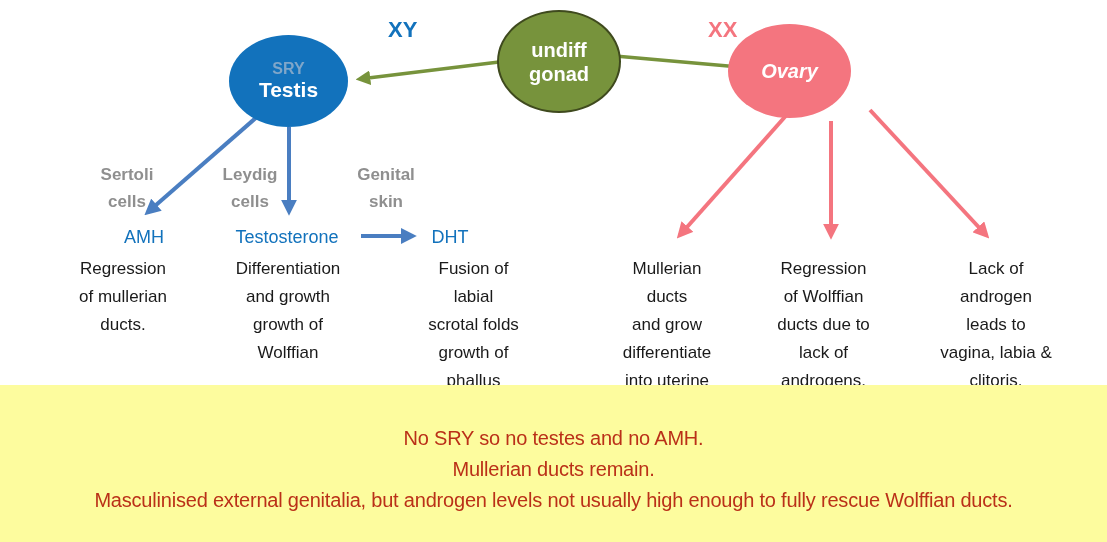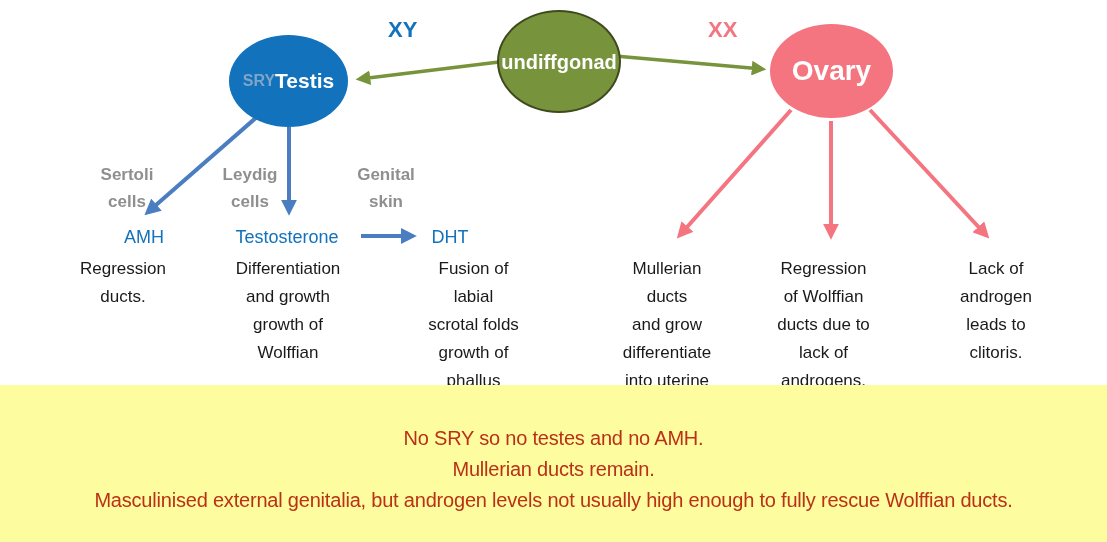--- a/index.html
+++ b/index.html
@@ -2,30 +2,30 @@
 <html style="--male: #1272BC; --male-arrow: #4A7EC1; --female: #F4757F; --gonad: #77933C; --gonad-border: #3F4A1E; --sry: #7FA6C9; --gray-label: #8F8F8F; --text: #1A1A1A; --banner-bg: #FDFC9E; --banner-text: #BA3018;"><head>
 <meta charset="utf-8">
 <style>
   html,body{margin:0;padding:0;background:#fff;}
   #canvas{
     position:relative;width:1107px;height:542px;background:#fff;overflow:hidden;
     font-family:"Liberation Sans",sans-serif;
   }
   #arrows{position:absolute;left:0;top:0;z-index:1;}
   .ellipse{
-    position:absolute;border-radius:50%;display:flex;flex-direction:row;
+    position:absolute;border-radius:50%;display:flex;flex-direction:column;
     align-items:center;justify-content:center;text-align:center;z-index:2;
     font-weight:bold;color:#fff;
   }
   .gonad{left:497px;top:10px;width:120px;height:99px;background:var(--gonad);
     border:2px solid var(--gonad-border);font-size:20px;line-height:24px;}
   .testis{left:229px;top:35px;width:119px;height:92px;background:var(--male);}
   .testis .gene{font-size:16px;line-height:18px;color:var(--sry);font-weight:bold;}
   .testis .name{font-size:21px;line-height:24px;font-weight:bold;}
-  .ovary{left:770px;top:24px;width:123px;height:94px;background:var(--female);font-size:28px;}
+  .ovary{left:728px;top:24px;width:123px;height:94px;background:var(--female);font-size:20px;font-style:italic;}
   .chrom{position:absolute;z-index:2;font-weight:bold;font-size:22px;text-align:right;}
   .xy{left:388px;top:17px;color:var(--male);}
   .xx{left:708px;top:17px;color:var(--female);}
   .tissue{
     position:absolute;z-index:2;width:84px;text-align:center;
     color:var(--gray-label);font-weight:bold;font-size:17px;line-height:27px;top:161px;
   }
   .tissue.sertoli{left:85px;}
   .tissue.leydig{left:208px;}
   .tissue.genital{left:344px;}
@@ -109,20 +109,21 @@
       <div>Genital</div>
       <div>skin</div>
     </div>
 
   <div class="hormone amh">AMH</div>
   <div class="hormone testosterone">Testosterone</div>
   <div class="hormone dht">DHT</div>
 
   <div class="outcome m1">
       <div>Regression</div>
+      <div>of mullerian</div>
       <div>ducts.</div>
     </div>
   <div class="outcome m2">
       <div>Differentiation</div>
       <div>and growth</div>
       <div>growth of</div>
       <div>Wolffian</div>
     </div>
   <div class="outcome m3">
       <div>Fusion of</div>
@@ -143,20 +144,21 @@
       <div>Regression</div>
       <div>of Wolffian</div>
       <div>ducts due to</div>
       <div>lack of</div>
       <div>androgens.</div>
     </div>
   <div class="outcome f3">
       <div>Lack of</div>
       <div>androgen</div>
       <div>leads to</div>
+      <div>vagina, labia &amp;</div>
       <div>clitoris.</div>
     </div>
 
   <div class="banner">
       <div>No SRY so no testes and no AMH.</div>
       <div>Mullerian ducts remain.</div>
       <div>Masculinised external genitalia, but androgen levels not usually high enough to fully rescue Wolffian ducts.</div>
     </div>
 
 </div>

